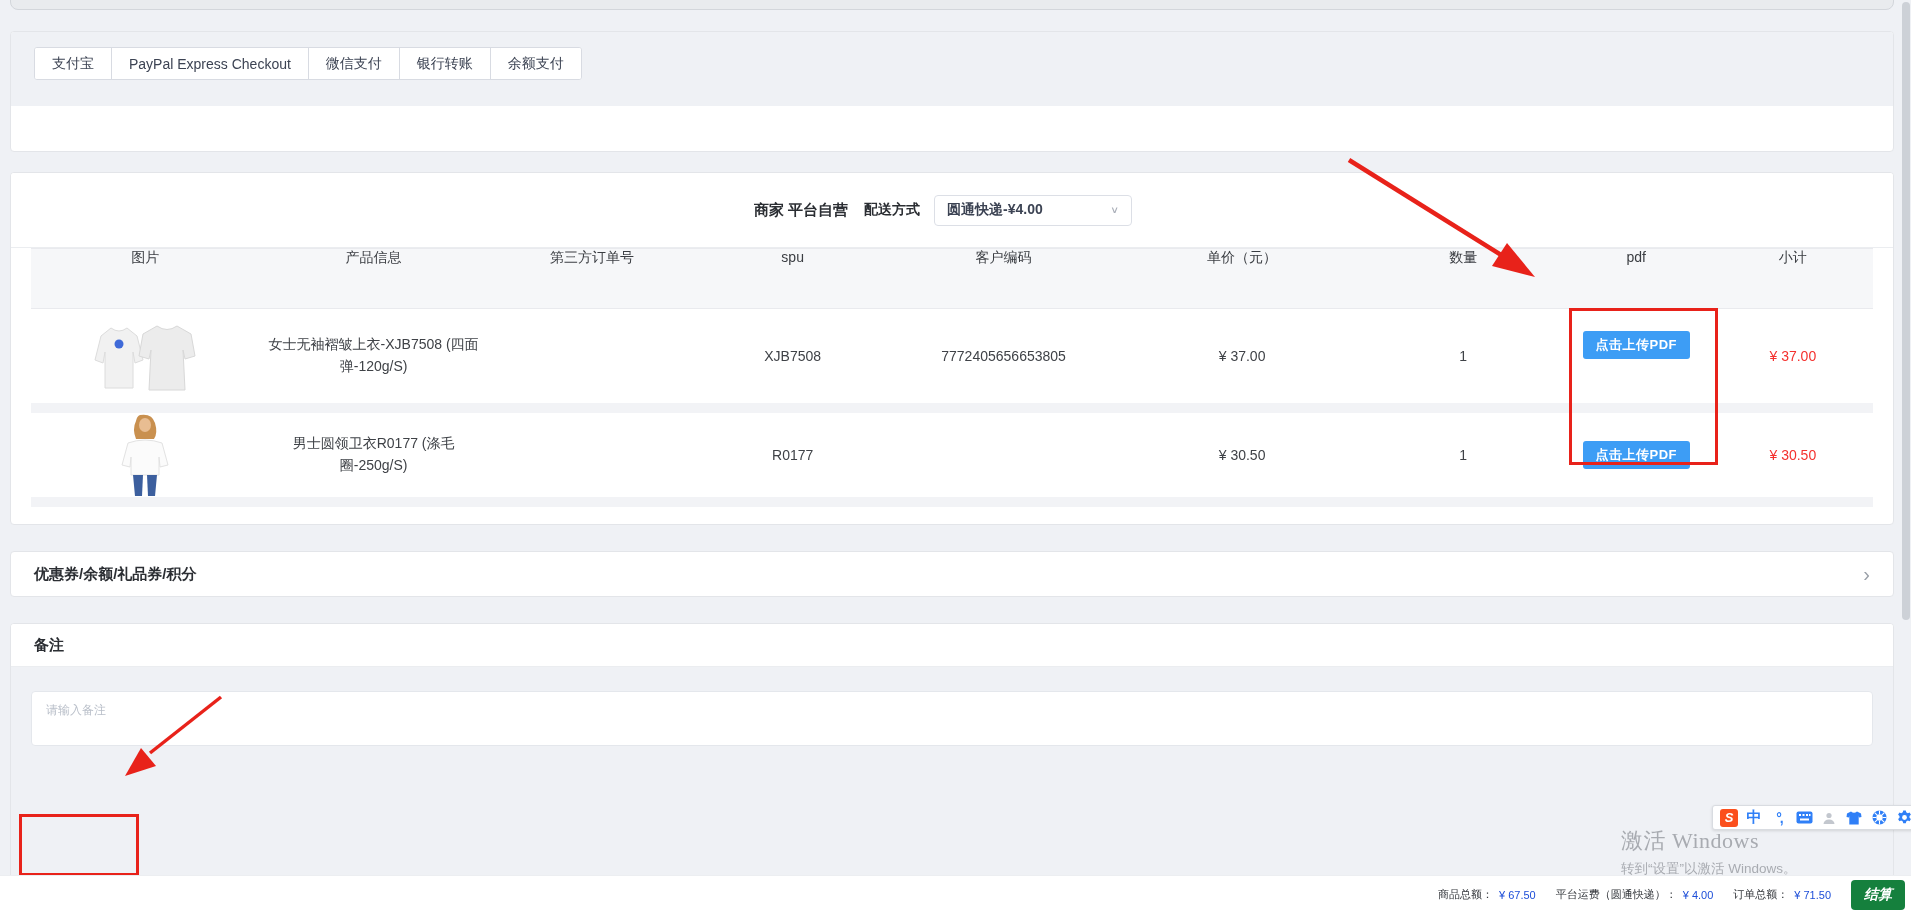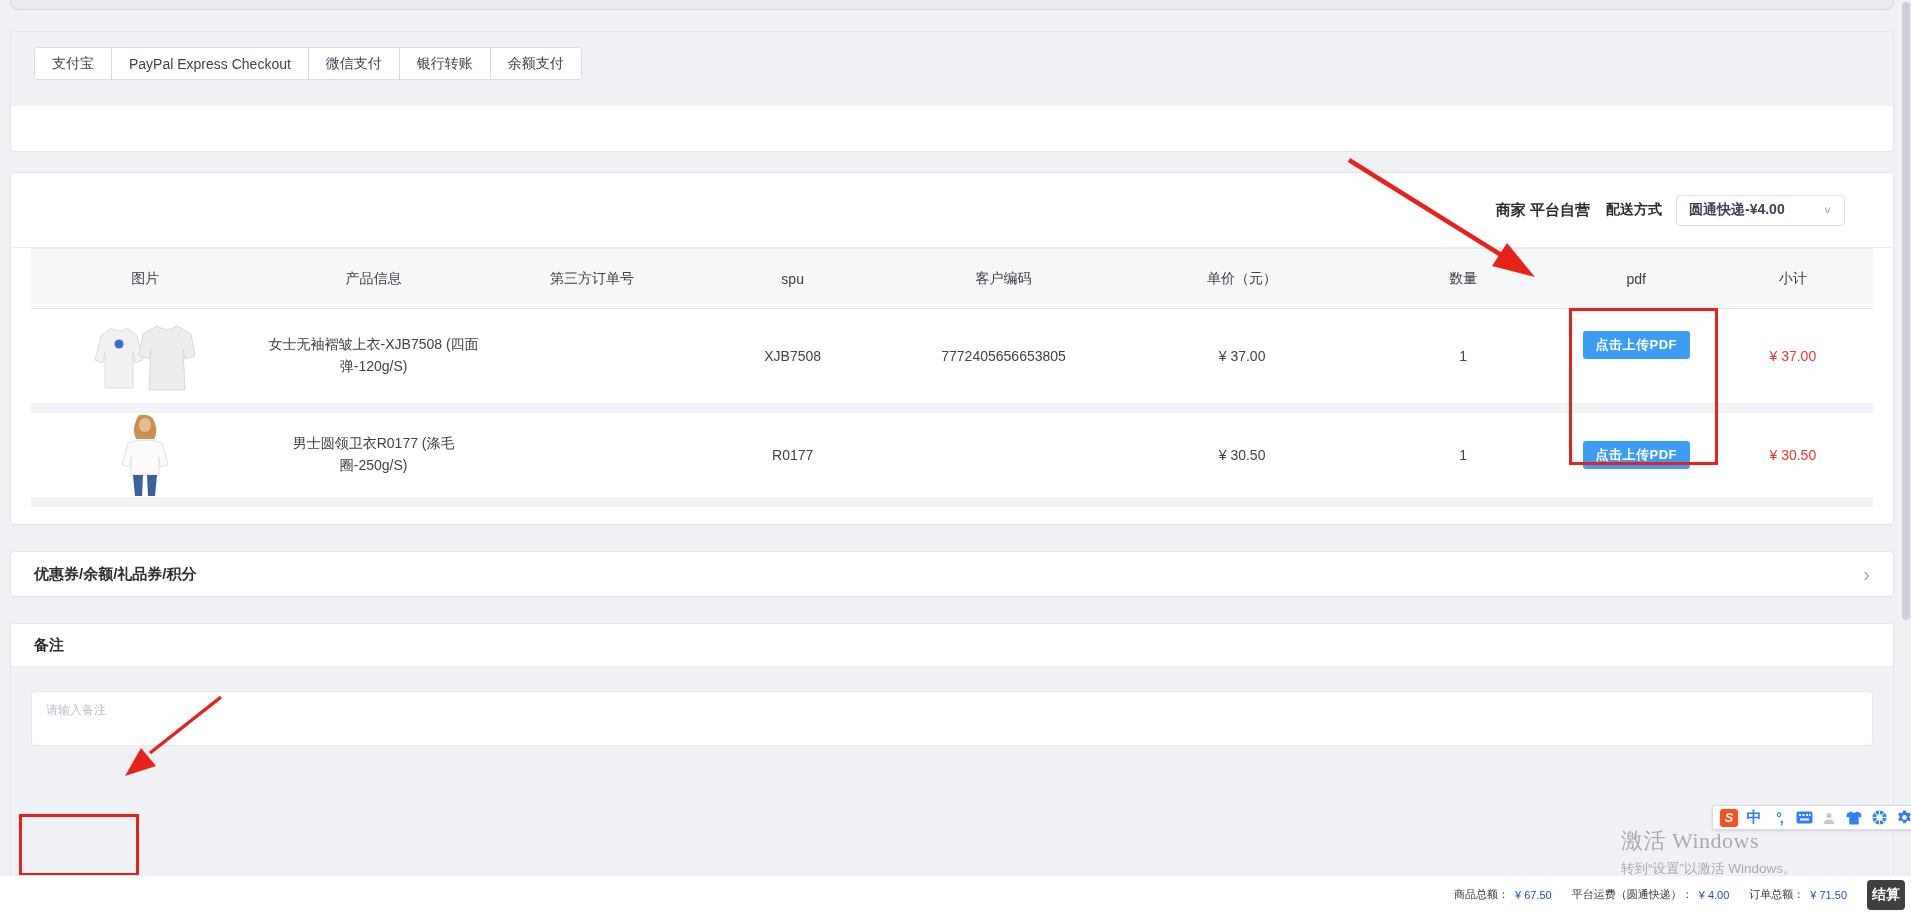--- a/index.html
+++ b/index.html
@@ -18,29 +18,29 @@
   
   #payment { top:31px; height:121px; }
   #payment .card-head { height:46px; }
   #payment .card-body-gray { height:74px; padding:15px 23px; }
   .tab-group { display:inline-flex; border:1px solid #d8dbe2; border-radius:3px; background:#fff; overflow:hidden; }
   .tab { height:31px; display:flex; align-items:center; padding:0 17px; font-size:14px; color:#3c4353; border-left:1px solid #d8dbe2; cursor:pointer; background:#fff; white-space:nowrap; }
   .tab:first-child { border-left:none; }
 
   
   #merchant { top:172px; height:353px; }
-  #merchant .card-head { height:75px; justify-content:flex-end; border-bottom:1px solid #ebedf0; padding:0 30px 0 30px;gap:16px; }
+  #merchant .card-head { height:75px; justify-content:center; border-bottom:1px solid #ebedf0; padding:0 30px 0 30px;gap:16px; }
   .ship-ctl { display:flex; align-items:center; gap:14px; margin-right:18px; }
   .ship-label { font-size:14px; font-weight:bold; color:#2b2e33; }
-  .select-box { width:169px; height:31px; border:1px solid #dcdfe6; border-radius:4px; background:#fff; display:flex; align-items:center; justify-content:space-between; padding:0 12px; cursor:pointer; }
+  .select-box { width:198px; height:31px; border:1px solid #dcdfe6; border-radius:4px; background:#fff; display:flex; align-items:center; justify-content:space-between; padding:0 12px; cursor:pointer; }
   .select-box .val { font-size:14px; font-weight:600; color:#3c4353; }
   .select-box .chev { font-size:12px; color:#a9aeb8; transform:scaleY(.8); }
 
   .table { margin:0 20px; border-top:1px solid #e9eaee; }
-  .t-header { display:flex; align-items:center; height:60px; background:#f6f7f9; border-bottom:1px solid #e9eaee; }
+  .t-header { display:flex; height:60px; background:#f6f7f9; border-bottom:1px solid #e9eaee; }
   .t-header .cell { font-size:14px; color:#3a3d42; }
   .t-row { display:flex; align-items:center; background:#fff; }
   .t-sep { height:10px; background:#f2f3f6; }
   .cell { text-align:center; font-size:14px; color:#3f4247; }
   .c1{width:12.4%;} .c2{width:12.4%;} .c3{width:11.3%;} .c4{width:10.5%;} .c5{width:12.4%;}
   .c6{width:13.5%;} .c7{width:10.5%;} .c8{width:8.3%;} .c9{width:8.7%;}
   .prod-name { line-height:1.55; padding:0 8px; }
   .price-red { color:#f4312e; }
   .btn-blue { display:inline-flex; align-items:center; justify-content:center; height:28px; padding:0 13px; background:#3d9df5; color:#fff; font-size:13px; font-weight:bold; border:none; border-radius:3px; cursor:pointer; letter-spacing:.5px; }
   .row-h1 { height:94px; } .row-h2 { height:84px; }
@@ -76,21 +76,21 @@
   
   .watermark { position:absolute; left:1621px; top:826px; color:rgba(110,113,120,.55); z-index:20; pointer-events:none; }
   .watermark .w1 { font-size:22px; letter-spacing:.5px;font-family:Liberation Serif, serif; }
   .watermark .w2 { font-size:13.5px; margin-top:4px; }
 
   
   .footer { position:absolute; left:0; top:875px; width:1911px; height:38px; background:#fff; border-top:1px solid #eceef1; display:flex; align-items:center; justify-content:flex-end; gap:20px; padding-right:6px; z-index:60; }
   .footer .pair { display:flex; align-items:center; gap:6px; font-size:11px; }
   .footer .lab { color:#33363b; }
   .footer .val { color:#1d4ed8; }
-  .btn-checkout { height:30px; padding:0 5px; background:#404040; color:#fff; font-size:14px; font-weight:bold; border:none; border-radius:4px; cursor:pointer; }
+  .btn-checkout { height:30px; padding:0 13px; background:#15803d; color:#fff; font-size:14px; font-weight:bold; border:none; border-radius:4px; cursor:pointer;font-style:italic; }
 
   svg.prod { display:block; }
 </style>
 </head>
 <body>
 
 <div class="stage">
 
   <div class="top-cut"></div>
 

